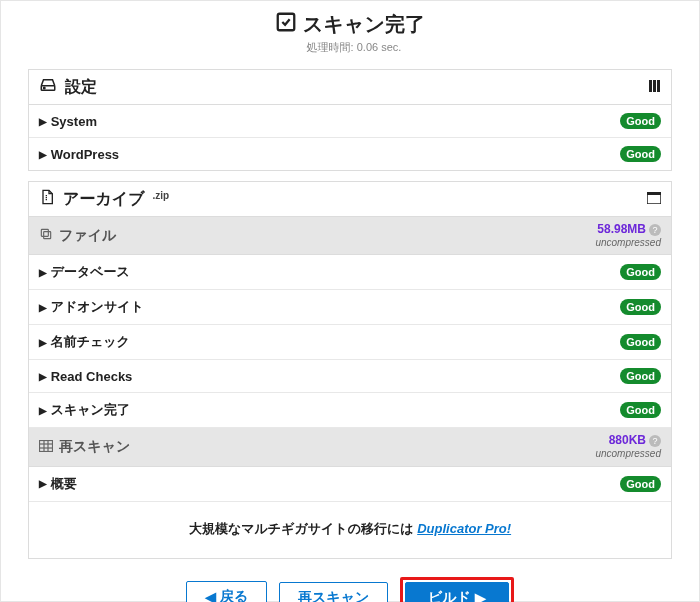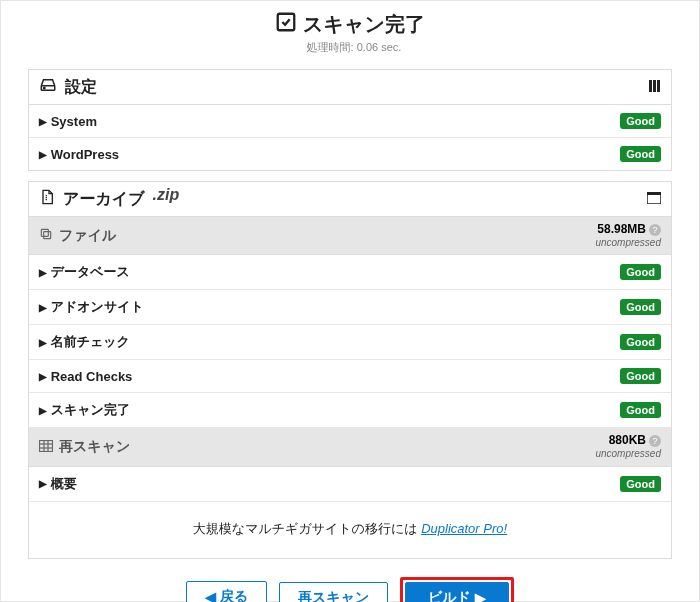--- a/index.html
+++ b/index.html
@@ -42,60 +42,60 @@
     display: flex;
     align-items: center;
     justify-content: space-between;
     padding: 6px 10px;
     border-bottom: 1px solid #dcdcdc;
     font-size: 16px;
     font-weight: 700;
     gap: 32px;
   }
   .panel-hdr .left { display:flex; align-items:center; gap:8px; }
-  .sub-zip { font-size:16px; font-style:italic; color:#444; position:relative; top:-4px; }
+  .sub-zip { font-size:10px; color:#444; position:relative; top:-4px; }
   .row {
     display:flex;
     align-items:center;
     justify-content:space-between;
     padding: 8px 10px;
     border-bottom: 1px solid #e8e8e8;
     font-size: 13px;
   }
   .row:last-child { border-bottom:none; }
   .row .rl { display:flex; align-items:center; gap:4px; font-weight:700; }
   .caret { font-size:10px; color:#222; }
   .badge-good {
     background:#148b2d;
     color:#fff;
-    border-radius:3px;
+    border-radius:8px;
     padding:2px 6px;
     font-size:11px;
     font-weight:700;
   }
   .subhdr {
     background:#e6e6e6;
     display:flex;
     justify-content:space-between;
     padding:6px 10px;
     border-bottom:1px solid #dcdcdc;
   }
   .subhdr .sl { display:flex; align-items:center; gap:6px; font-weight:700; font-size:14px; color:#555;}
   .subhdr .sr { text-align:right; font-size:11px; color:#666; line-height:1.1; }
-  .subhdr .sr .size { font-weight:700; font-size:12px; color:#000000;}
+  .subhdr .sr .size { font-weight:700; font-size:12px; color:#6d28d9;}
   .subhdr .sr .unc { font-style:italic; font-size:10px; }
   .helpq {
     display:inline-block; width:12px; height:12px; border-radius:50%;
     background:#bbb; color:#fff; font-size:9px; line-height:12px; text-align:center;
     margin-left:3px;
   }
   .promo {
     text-align:center;
     font-size:13px;
-    font-weight:400;
+    font-weight:700;
     padding:18px 0 20px;
   }
   .promo a { color:#0878d0; font-style:italic; text-decoration:underline; }
   .footer-btns {
     text-align:center;
     padding: 18px 0;
   }
   .btn {
     display:inline-flex;
     align-items:center;

